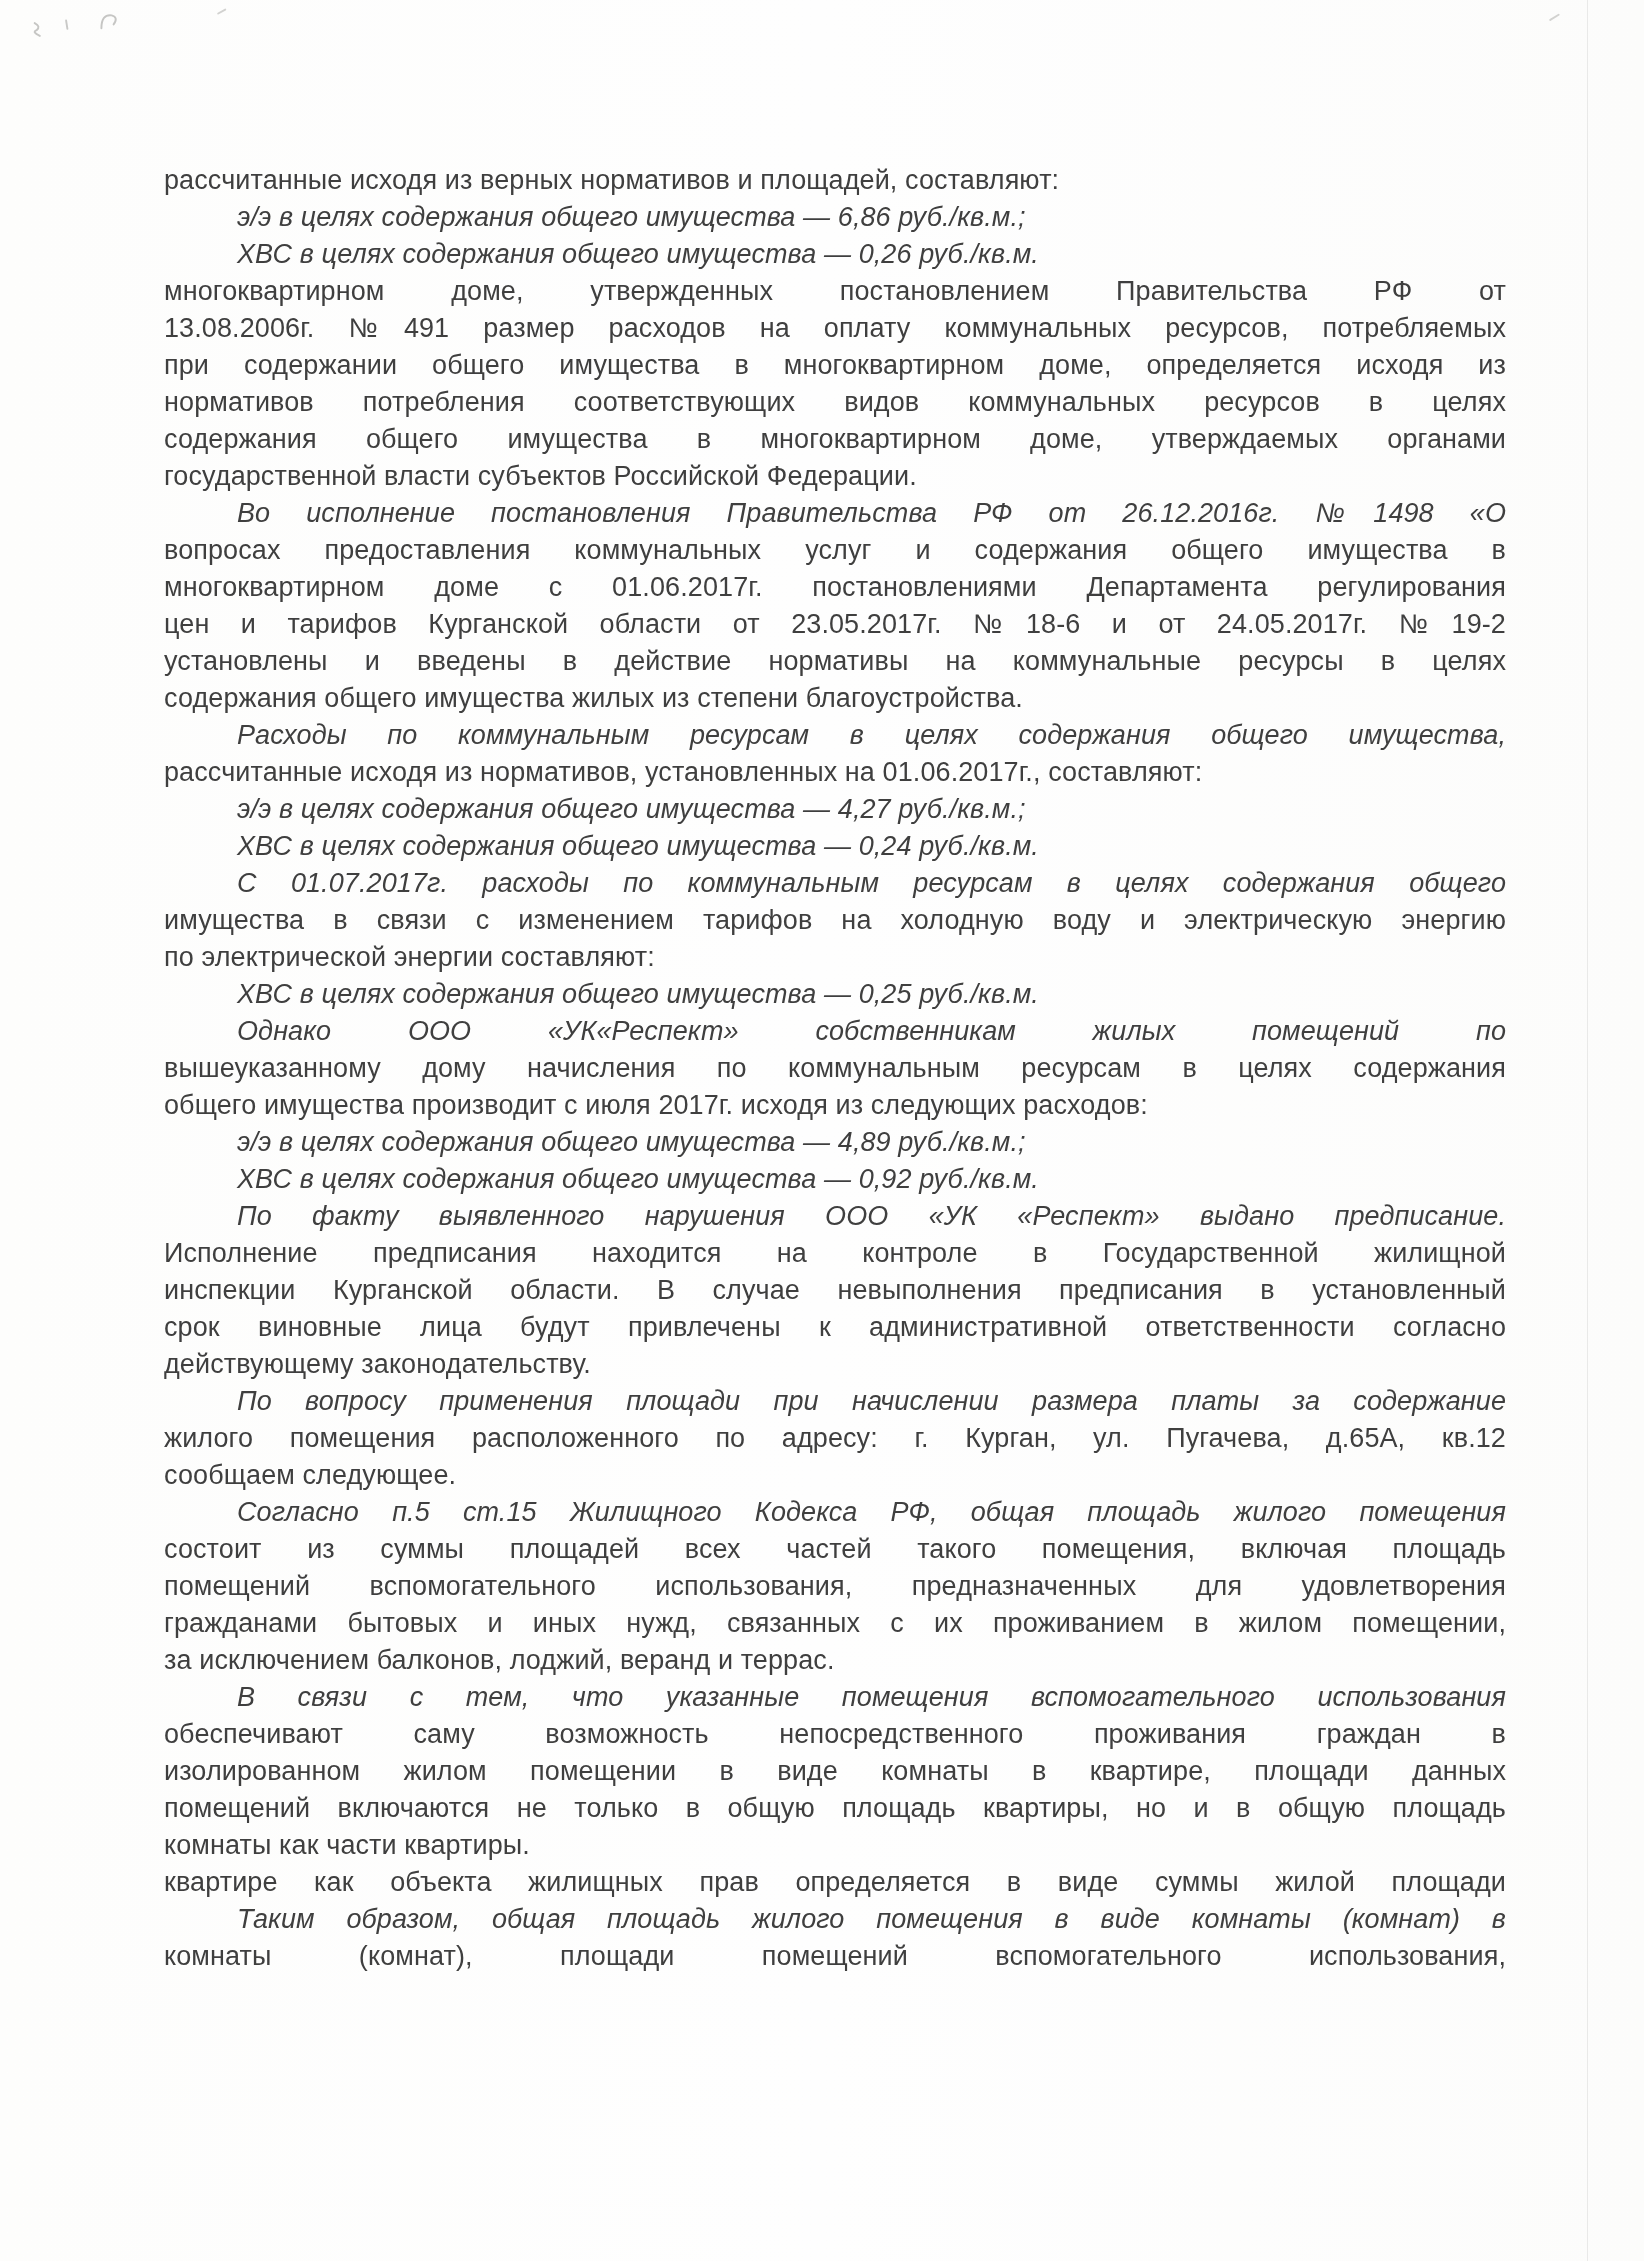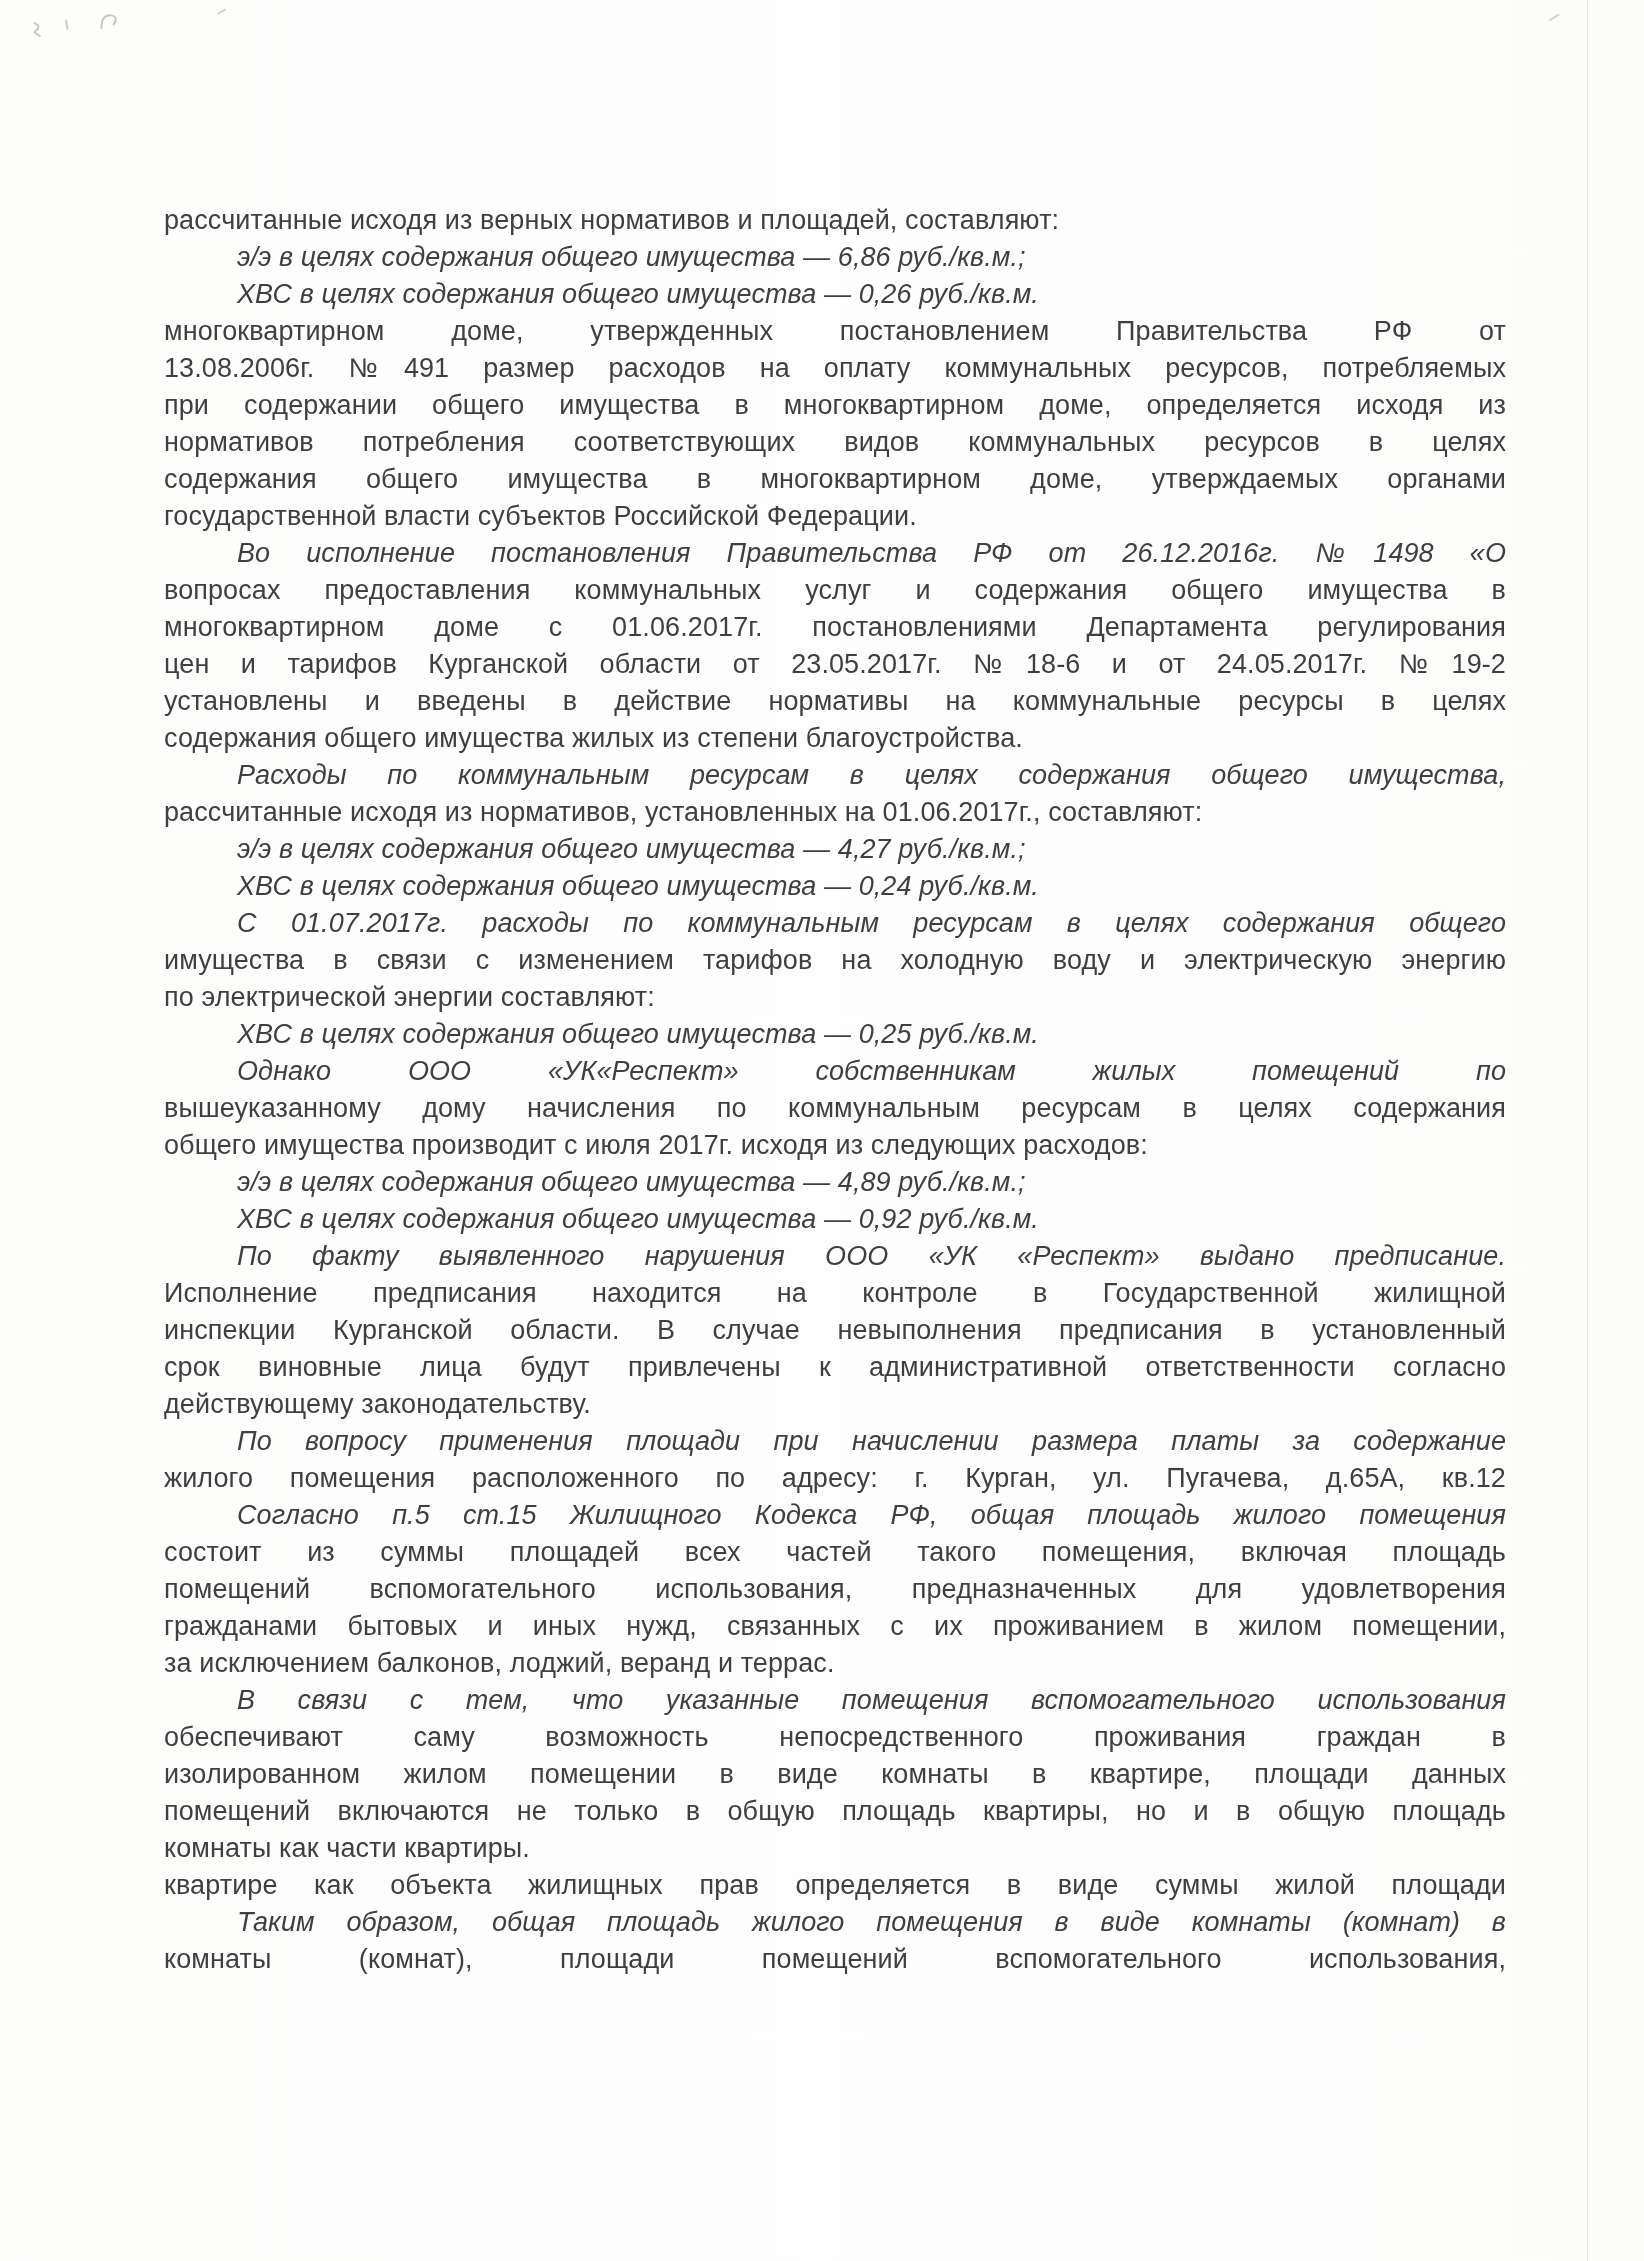--- a/index.html
+++ b/index.html
@@ -67,21 +67,21 @@
   <div class="scan-streak" style="left: 1587px;"></div>
 
   <svg class="pencil-marks" width="1644" height="77" viewBox="0 0 2550 120">
     <path d="M48 36 q10 5 3 11 q-8 3 5 9" fill="none" stroke="#c6c6c4" stroke-width="3" stroke-linecap="round"></path>
     <path d="M97 32 l2 13" fill="none" stroke="#c9c9c7" stroke-width="3" stroke-linecap="round"></path>
     <path d="M152 44 q0 -22 16 -20 q11 3 3 14" fill="none" stroke="#c6c6c4" stroke-width="3" stroke-linecap="round"></path>
     <path d="M334 21 l11 -6" fill="none" stroke="#d2d2d0" stroke-width="3" stroke-linecap="round"></path>
     <path d="M2410 31 l13 -8" fill="none" stroke="#d2d2d0" stroke-width="3" stroke-linecap="round"></path>
   </svg>
 
-  <div id="doc-lines" class="text-block" style="color: rgb(63, 63, 63); margin-top: 40px;">
+  <div id="doc-lines" class="text-block" style="color: rgb(63, 63, 63);">
       <div class="line">рассчитанные исходя из верных нормативов и площадей, составляют:</div>
       <div class="line indent">э/э в целях содержания общего имущества — 6,86 руб./кв.м.;</div>
       <div class="line indent">ХВС в целях содержания общего имущества — 0,26 руб./кв.м.</div>
       <div class="line just">многоквартирном доме, утвержденных постановлением Правительства РФ от</div>
       <div class="line just">13.08.2006г. №491 размер расходов на оплату коммунальных ресурсов, потребляемых</div>
       <div class="line just">при содержании общего имущества в многоквартирном доме, определяется исходя из</div>
       <div class="line just">нормативов потребления соответствующих видов коммунальных ресурсов в целях</div>
       <div class="line just">содержания общего имущества в многоквартирном доме, утверждаемых органами</div>
       <div class="line">государственной власти субъектов Российской Федерации.</div>
       <div class="line indent just">Во исполнение постановления Правительства РФ от 26.12.2016г. №1498 «О</div>
@@ -103,20 +103,21 @@
       <div class="line">общего имущества производит с июля 2017г. исходя из следующих расходов:</div>
       <div class="line indent">э/э в целях содержания общего имущества — 4,89 руб./кв.м.;</div>
       <div class="line indent">ХВС в целях содержания общего имущества — 0,92 руб./кв.м.</div>
       <div class="line indent just">По факту выявленного нарушения ООО «УК «Респект» выдано предписание.</div>
       <div class="line just">Исполнение предписания находится на контроле в Государственной жилищной</div>
       <div class="line just">инспекции Курганской области. В случае невыполнения предписания в установленный</div>
       <div class="line just">срок виновные лица будут привлечены к административной ответственности согласно</div>
       <div class="line">действующему законодательству.</div>
       <div class="line indent just">По вопросу применения площади при начислении размера платы за содержание</div>
       <div class="line just">жилого помещения расположенного по адресу: г. Курган, ул. Пугачева, д.65А, кв.12</div>
+      <div class="line">сообщаем следующее.</div>
       <div class="line indent just">Согласно п.5 ст.15 Жилищного Кодекса РФ, общая площадь жилого помещения</div>
       <div class="line just">состоит из суммы площадей всех частей такого помещения, включая площадь</div>
       <div class="line just">помещений вспомогательного использования, предназначенных для удовлетворения</div>
       <div class="line just">гражданами бытовых и иных нужд, связанных с их проживанием в жилом помещении,</div>
       <div class="line">за исключением балконов, лоджий, веранд и террас.</div>
       <div class="line indent just">В связи с тем, что указанные помещения вспомогательного использования</div>
       <div class="line just">обеспечивают саму возможность непосредственного проживания граждан в</div>
       <div class="line just">изолированном жилом помещении в виде комнаты в квартире, площади данных</div>
       <div class="line just">помещений включаются не только в общую площадь квартиры, но и в общую площадь</div>
       <div class="line">комнаты как части квартиры.</div>

